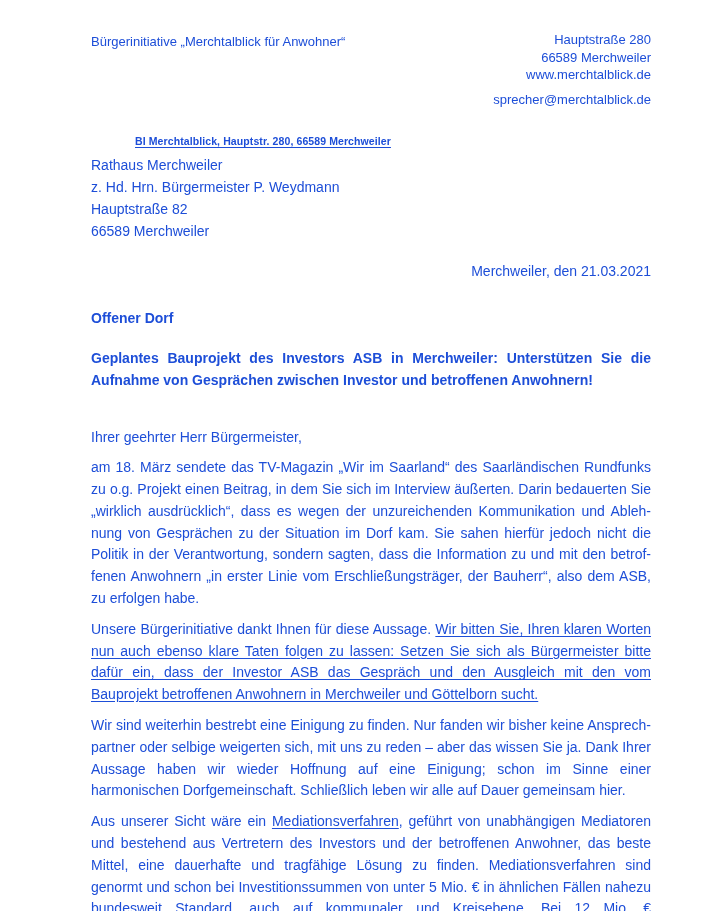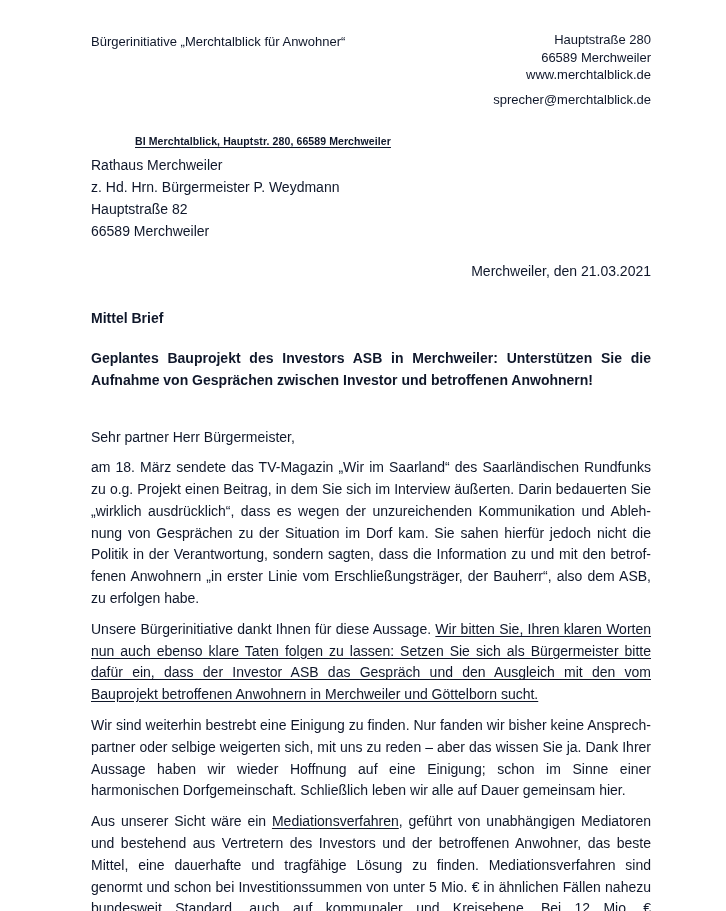--- a/index.html
+++ b/index.html
@@ -9,21 +9,21 @@
   }
   .page {
     position: relative;
     width: 726px;
     height: 911px;
     margin: 0 auto;
     background: #ffffff;
     box-sizing: border-box;
     padding: 31px 75px 0 91px;
     font-family: "Liberation Sans", "DejaVu Sans", sans-serif;
-    color: #0f172a;
+    color: #1d4ed8;
     overflow: hidden;
   }
   
   .letterhead {
     display: flex;
     justify-content: space-between;
     align-items: flex-start;
   }
   .sender-name {
     font-size: 13px;
@@ -117,25 +117,25 @@
 
   <div class="recipient">
     <div>Rathaus Merchweiler</div>
     <div>z. Hd. Hrn. Bürgermeister P. Weydmann</div>
     <div>Hauptstraße 82</div>
     <div>66589 Merchweiler</div>
   </div>
 
   <div class="dateline">Merchweiler, den 21.03.2021</div>
 
-  <div class="letter-type">Mittel Brief</div>
+  <div class="letter-type">Offener Dorf</div>
 
   <div class="subject">Geplantes Bauprojekt des Investors ASB in Merchweiler: Unterstützen Sie die Aufnahme von Gesprächen zwischen Investor und betroffenen Anwohnern!</div>
 
-  <div class="salutation">Sehr partner Herr Bürgermeister,</div>
+  <div class="salutation">Ihrer geehrter Herr Bürgermeister,</div>
 
   <div class="paragraphs">
       <p class="para"><span>am 18. März sendete das TV-Magazin „Wir im Saarland“ des Saarländischen Rundfunks zu o.g. Projekt einen Beitrag, in dem Sie sich im Interview äußerten. Darin bedauerten Sie „wirklich ausdrücklich“, dass es wegen der unzureichenden Kommunikation und Ableh­nung von Gesprächen zu der Situation im Dorf kam. Sie sahen hierfür jedoch nicht die Politik in der Verantwortung, sondern sagten, dass die Information zu und mit den betrof­fenen Anwohnern „in erster Linie vom Erschließungsträger, der Bauherr“, also dem ASB, zu erfolgen habe.</span></p>
       <p class="para"><span>Unsere Bürgerinitiative dankt Ihnen für diese Aussage. </span><span class="u">Wir bitten Sie, Ihren klaren Worten nun auch ebenso klare Taten folgen zu lassen: Setzen Sie sich als Bürgermeister bitte dafür ein, dass der Investor ASB das Gespräch und den Ausgleich mit den vom Bauprojekt betroffenen Anwohnern in Merchweiler und Göttelborn sucht.</span></p>
       <p class="para"><span>Wir sind weiterhin bestrebt eine Einigung zu finden. Nur fanden wir bisher keine Ansprech­partner oder selbige weigerten sich, mit uns zu reden – aber das wissen Sie ja. Dank Ihrer Aussage haben wir wieder Hoffnung auf eine Einigung; schon im Sinne einer harmonischen Dorfgemeinschaft. Schließlich leben wir alle auf Dauer gemeinsam hier.</span></p>
       <p class="para"><span>Aus unserer Sicht wäre ein </span><span class="u">Mediationsverfahren</span><span>, geführt von unabhängigen Mediatoren und bestehend aus Vertretern des Investors und der betroffenen Anwohner, das beste Mittel, eine dauerhafte und tragfähige Lösung zu finden. Mediationsverfahren sind genormt und schon bei Investitionssummen von unter 5 Mio. € in ähnlichen Fällen nahezu bundes­weit Standard, auch auf kommunaler und Kreisebene. Bei 12 Mio. € Investitionssumme in Merchweiler dürfte das umso leichter zu realisieren sein.</span></p>
     </div>
 
 </div>
 

